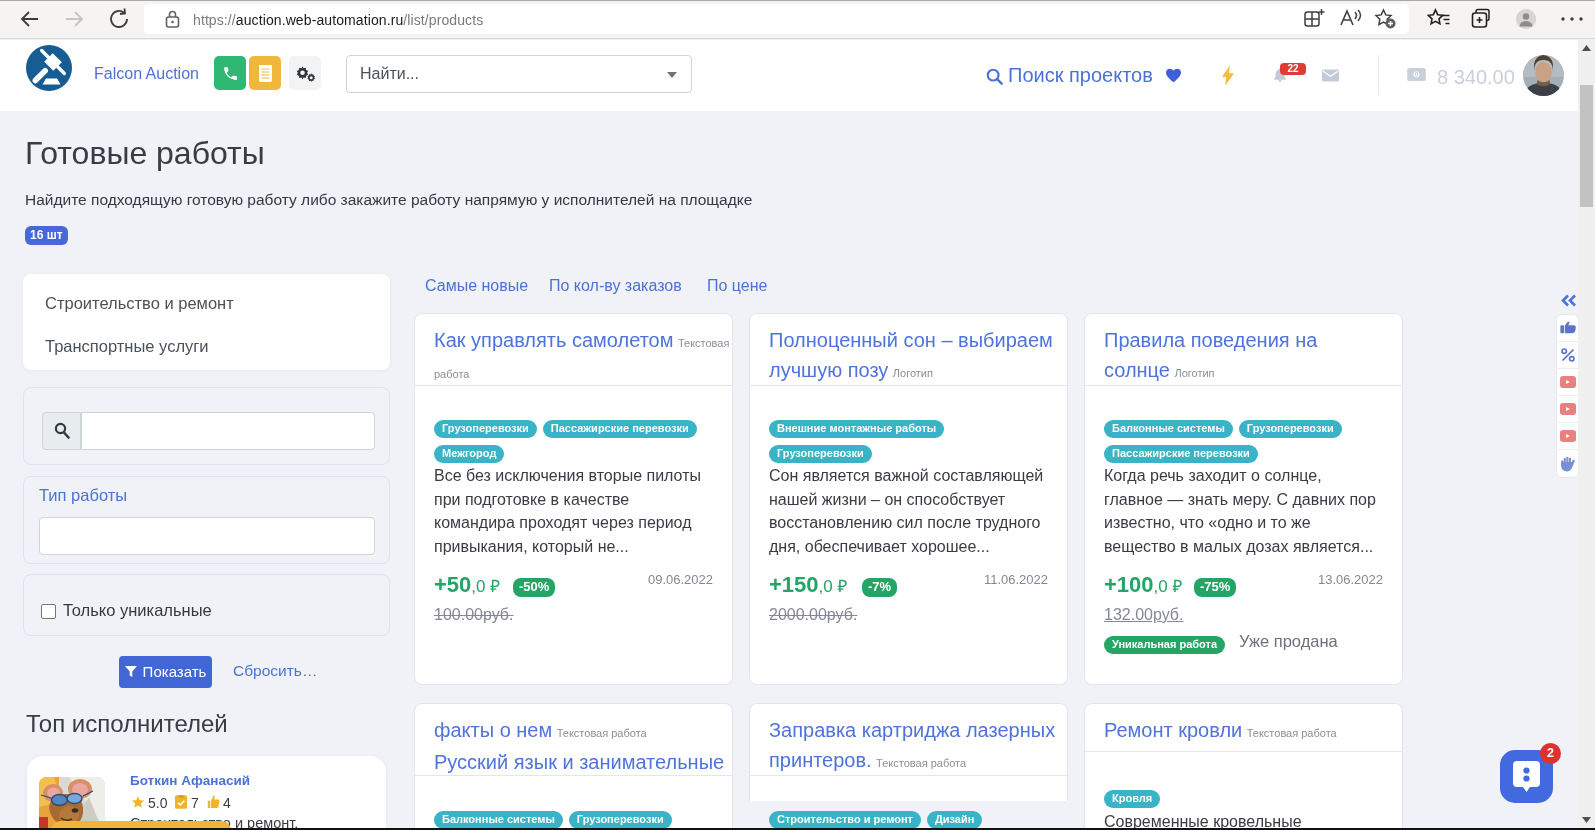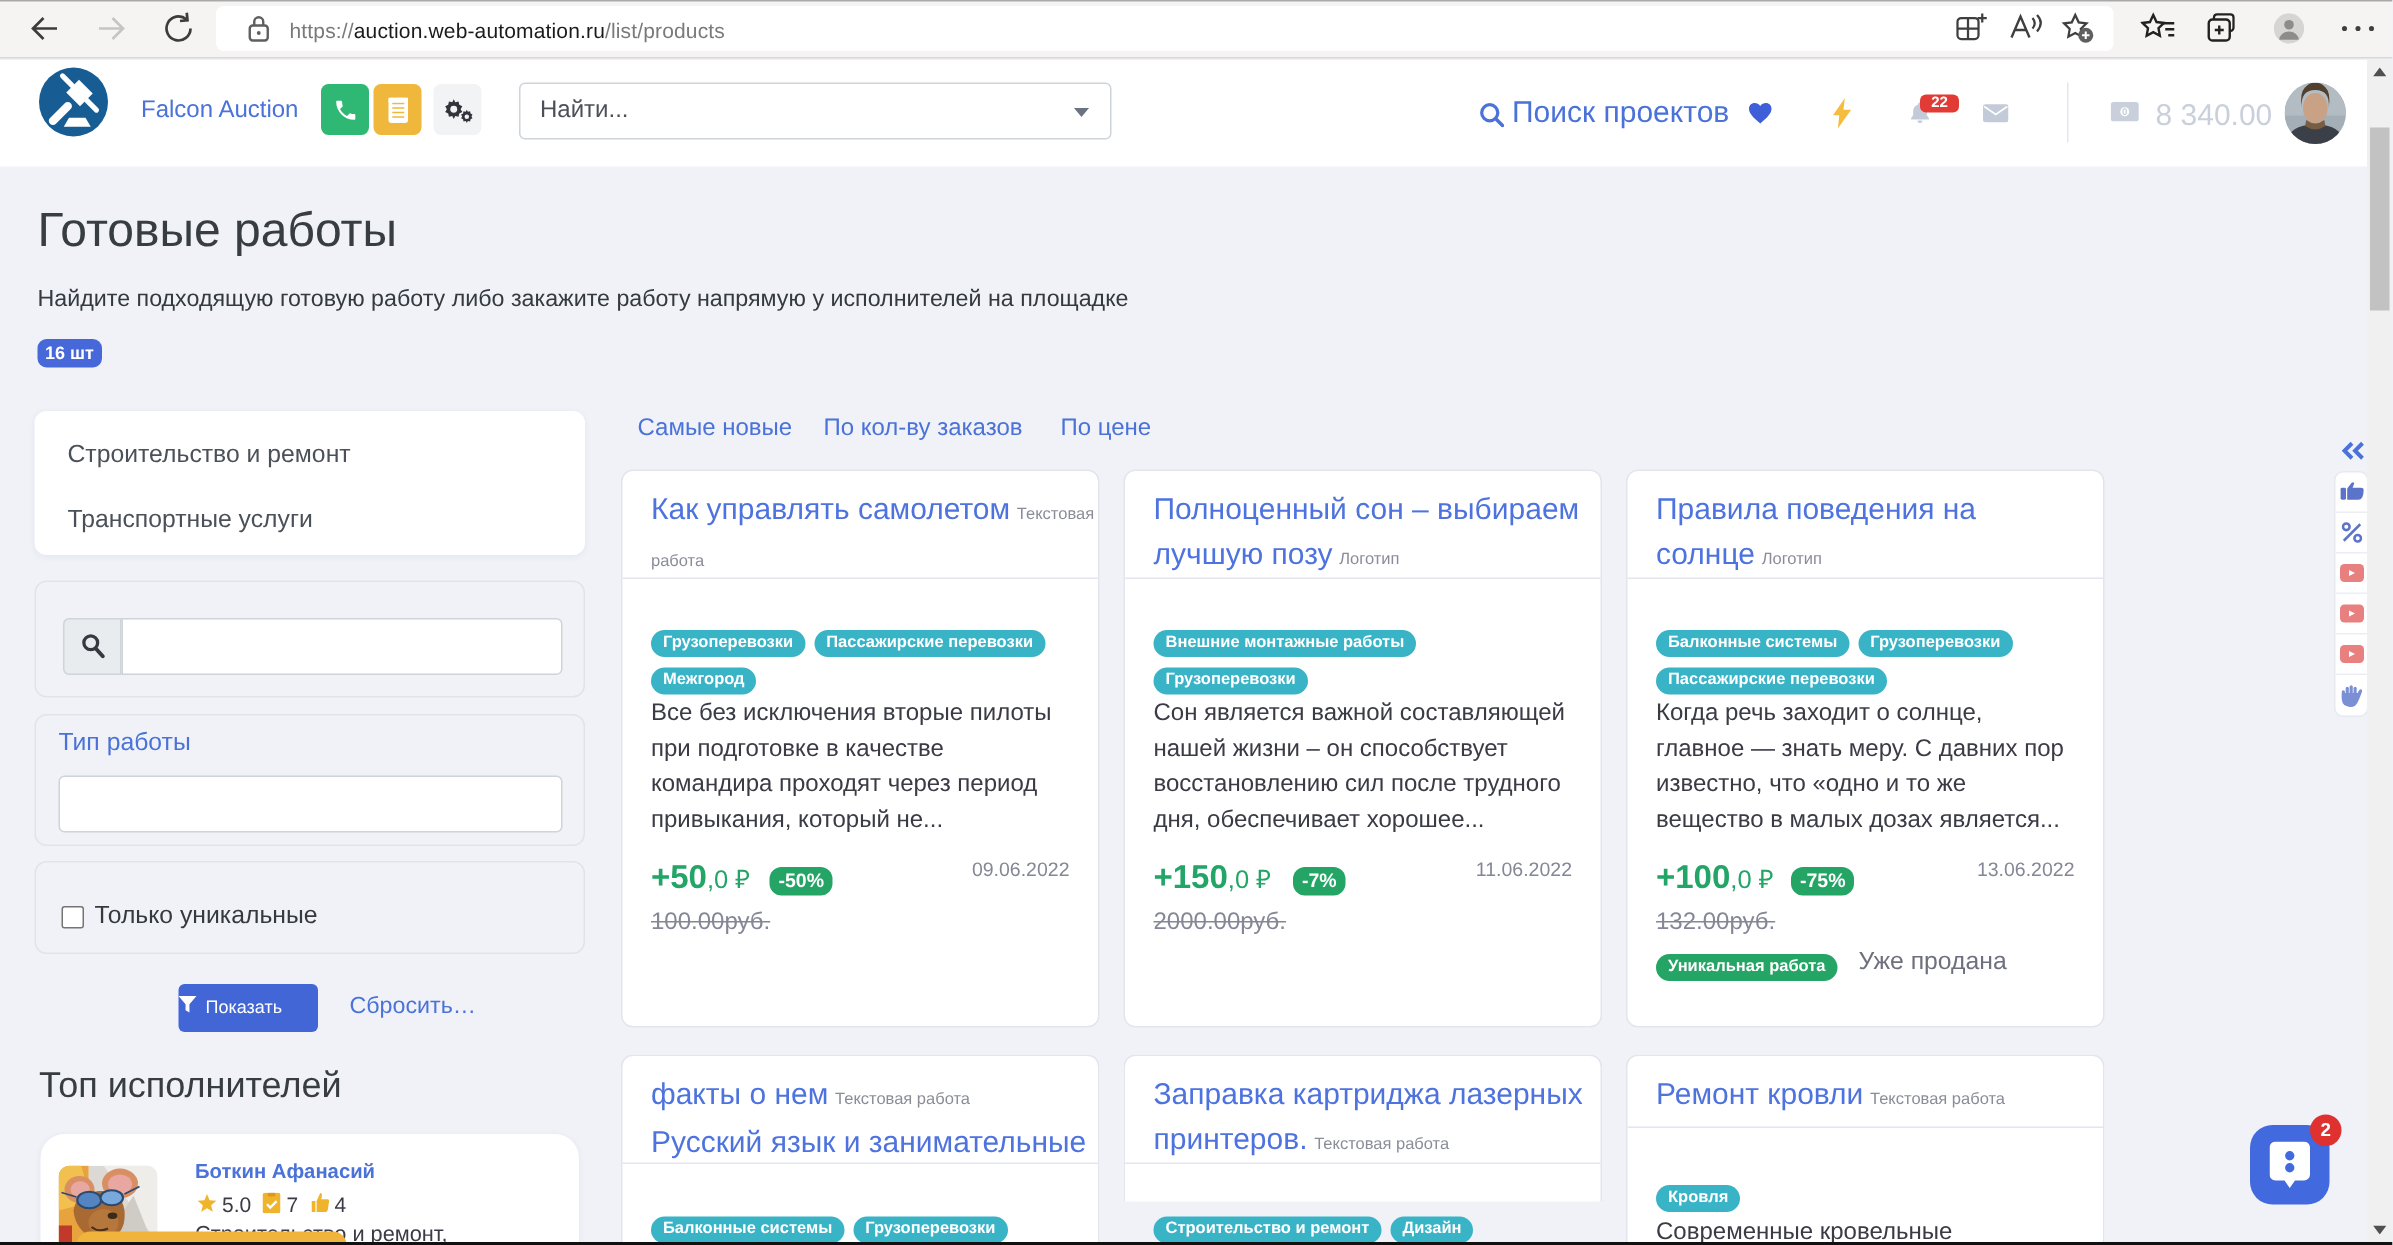--- a/index.html
+++ b/index.html
@@ -12,42 +12,42 @@
   .urlbar { position:absolute; left:144px; top:4px; width:1265px; height:30px; background:#fff; border-radius:5px; }
   .urltext { position:absolute; left:193px; top:12px; font-size:14px; color:#7a7a7a; letter-spacing:0.1px; }
   .urltext b { color:#1b1b1b; font-weight:normal; }
   .navicon { position:absolute; top:8px; }
 
   
   .siteheader { position:absolute; left:0; top:40px; width:1578px; height:71px; background:#fff; }
   .logo { position:absolute; left:26px; top:5px; width:46px; height:46px; border-radius:50%; background:#175d93; }
   .brand { position:absolute; left:94px; top:25px; font-size:16px; color:#4a72d8; }
   .hbtn { position:absolute; top:16px; width:32px; height:34px; border-radius:5px; display:flex; align-items:center; justify-content:center; }
-  .searchsel { position:absolute; left:346px; top:15px; width:395px; height:38px; border:1px solid #ced4da; border-radius:4px; background:#fff; }
+  .searchsel { position:absolute; left:346px; top:15px; width:346px; height:38px; border:1px solid #ced4da; border-radius:4px; background:#fff; }
   .searchsel span { position:absolute; left:13px; top:9px; font-size:16px; color:#4b5058; }
   .caret { position:absolute; right:14px; top:16px; width:0; height:0; border-left:5px solid transparent; border-right:5px solid transparent; border-top:6px solid #6b7280; }
   .poisk { position:absolute; left:984px; top:24px; font-size:20px; color:#4a72d8; }
   .hsep { position:absolute; left:1378px; top:15px; width:1px; height:40px; background:#e3e6f0; }
   .balance { position:absolute; left:1437px; top:26px; font-size:20px; color:#c9d0db; }
   .avatar { position:absolute; left:1523px; top:15px; width:41px; height:41px; border-radius:50%; overflow:hidden; }
   .notifbadge { position:absolute; border-radius:4px; background:#e23b35; color:#fff; font-size:10px; font-weight:bold; text-align:center; }
 
   
   .h1 { position:absolute; left:25px; top:135px; font-size:32px; font-weight:400; color:#383d42; }
   .sub { position:absolute; left:25px; top:191px; font-size:15.5px; color:#343a40; }
   .cntbadge { position:absolute; left:25px; top:226px; background:#4668d9; color:#fff; font-size:12px; font-weight:bold; border-radius:6px; padding:2px 5px 3px; }
 
   
   .scard { position:absolute; left:23px; width:367px; border-radius:8px; }
   .card-white { background:#fff; box-shadow:0 1px 4px rgba(40,50,90,.06); }
   .card-line { border:1px solid #dfe3ec; }
   .cat a { display:block; font-size:16.5px; color:#4b5159; text-decoration:none; }
   .sidelabel { font-size:16.5px; color:#4a72d8; }
   .input { background:#fff; border:1px solid #ced4da; border-radius:4px; }
-  .btn-show { position:absolute; left:119px; top:656px; width:93px; height:32px; background:#4266d6; border-radius:4px; color:#fff; font-size:12px; text-align:left; line-height:31px; }
+  .btn-show { position:absolute; left:119px; top:656px; width:93px; height:32px; background:#4266d6; border-radius:4px; color:#fff; font-size:15px; text-align:center; line-height:31px; }
   .reset { position:absolute; left:233px; top:662px; font-size:15.5px; color:#4a72d8; }
   .h2top { position:absolute; left:26px; top:710px; font-size:24px; font-weight:400; color:#383d42; }
 
   
   .sort { position:absolute; top:277px; font-size:16px; color:#4a72d8; }
   .pcard { position:absolute; width:319px; background:#fff; border:1px solid #e1e5ee; border-radius:8px; }
   .pcard .hd { height:72px; padding:12px 19px 0; border-bottom:1px solid #e3e6f0; }
   .pcard .hd .ln { white-space:nowrap; line-height:29px; }
   .pcard .t { font-size:20px; color:#4e73df; }
   .pcard .s { font-size:11px; color:#8a8d98; }
@@ -326,21 +326,21 @@
   <div class="hd">
       <div class="ln"><span class="t">Правила поведения на</span></div>
       <div class="ln"><span class="t">солнце</span> <span class="s">Логотип</span></div>
     </div>
   <div class="tr" style="top:104px;"><span class="tag">Балконные системы</span><span class="tag">Грузоперевозки</span></div>
   <div class="tr" style="top:129px;"><span class="tag">Пассажирские перевозки</span></div>
   <div class="desc" style="top:150px;">Когда речь заходит о солнце,<br>главное — знать меру. С давних пор<br>известно, что «одно и то же<br>вещество в малых дозах является...</div>
   <div class="price" style="top:258px;"><b>+100</b>,0 ₽</div>
   <div class="disc" style="left:109px; top:264px;">-75%</div>
   <div class="pdate" style="top:258px;">13.06.2022</div>
-  <div class="oldprice" style="top:292px;">132.00руб.</div>
+  <div class="oldprice" style="top:292px;text-decoration:underline;">132.00руб.</div>
   <div class="tr" style="top:318px;"><span class="tag utag">Уникальная работа</span><span class="sold">Уже продана</span></div>
 </div>
 
 <div class="pcard" style="left:414px; top:703px; height:127px; border-bottom:none; border-radius:8px 8px 0 0;">
   <div class="hd">
       <div class="ln"><span class="t">факты о нем</span> <span class="s">Текстовая работа</span></div>
       <div class="ln"><span class="t">Русский язык и занимательные</span></div>
     </div>
   <div class="tr" style="top:105px;"><span class="tag">Балконные системы</span><span class="tag">Грузоперевозки</span></div>
 </div>

